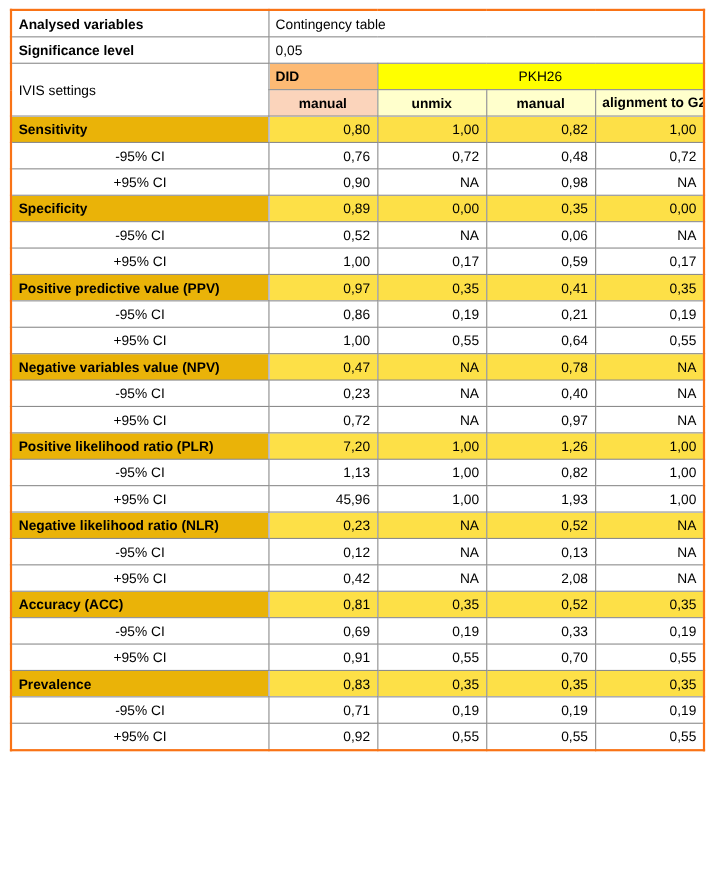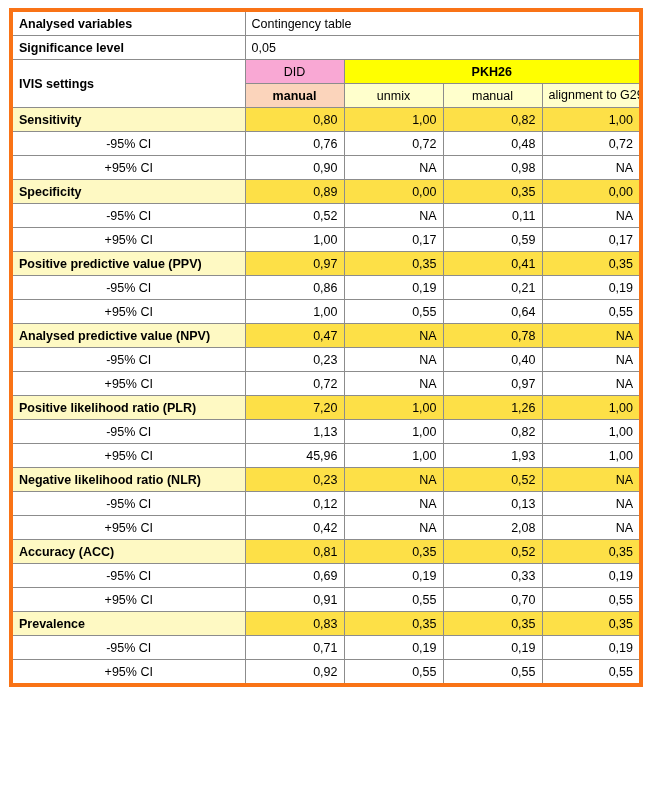--- a/index.html
+++ b/index.html
@@ -17,73 +17,73 @@
     box-sizing: border-box;
     width: 650px;
     height: 812px;
     padding: 8px 8px 8px 9px;
     background: #ffffff;
   }
   table.grid {
     border-collapse: collapse;
     table-layout: fixed;
     width: 566px;
-    border: 4px solid #f97316;
+    border: 2px solid #f97316;
   }
   table.grid td {
     border: 1px solid #8c8c8c;
     font-size: 12.5px;
     color: #000000;
     padding: 0 6px;
     height: 23px;
     vertical-align: middle;
     white-space: nowrap;
     overflow: hidden;
   }
   .c-label { width: 234px; }
   .c-val { width: 99px; }
 
   
   .hdr-label { font-weight: bold; }
   .hdr-span { font-weight: normal; }
   .did-cell {
-    background: #f9a8d4;
+    background: #fdba74;
     color: #000000;
-    font-weight: normal;
-    text-align: center;
+    font-weight: bold;
+    text-align: left;
   }
   .pkh-cell {
     background: #ffff00;
     color: #000000;
-    font-weight: bold;
+    font-weight: normal;
     text-align: center;
   }
   .sub-did {
     background: #fbd4bb;
     font-weight: bold;
     text-align: center;
   }
   .sub-pkh {
     background: #ffffcc;
+    font-weight: bold;
+    text-align: center;
+  }
+  .ivis-cell {
     font-weight: normal;
-    text-align: center;
-  }
-  .ivis-cell {
-    font-weight: bold;
     height: 46px;
   }
   .two-line {
     line-height: 1.15;
     white-space: normal;
     text-align: center;
   }
 
   
   .metric-label {
-    background: #fef9c3;
+    background: #eab308;
     font-weight: bold;
   }
   .metric-val {
     background: #fde047;
     text-align: right;
     padding-right: 12px;
   }
   .ci-label {
     padding-left: 26px;
     border-top: none;
@@ -159,21 +159,21 @@
         <td class="metric-label">Specificity</td>
         <td class="metric-val">0,89</td>
         <td class="metric-val">0,00</td>
         <td class="metric-val">0,35</td>
         <td class="metric-val">0,00</td>
       </tr>
       <tr class="ci-top h19">
         <td class="ci-label">-95% CI</td>
         <td class="ci-val">0,52</td>
         <td class="ci-val">NA</td>
-        <td class="ci-val">0,11</td>
+        <td class="ci-val">0,06</td>
         <td class="ci-val">NA</td>
       </tr>
       <tr class="ci-bot h19">
         <td class="ci-label">+95% CI</td>
         <td class="ci-val">1,00</td>
         <td class="ci-val">0,17</td>
         <td class="ci-val">0,59</td>
         <td class="ci-val">0,17</td>
       </tr>
 
@@ -193,21 +193,21 @@
       </tr>
       <tr class="ci-bot h19">
         <td class="ci-label">+95% CI</td>
         <td class="ci-val">1,00</td>
         <td class="ci-val">0,55</td>
         <td class="ci-val">0,64</td>
         <td class="ci-val">0,55</td>
       </tr>
 
       <tr>
-        <td class="metric-label">Analysed predictive value (NPV)</td>
+        <td class="metric-label">Negative variables value (NPV)</td>
         <td class="metric-val">0,47</td>
         <td class="metric-val">NA</td>
         <td class="metric-val">0,78</td>
         <td class="metric-val">NA</td>
       </tr>
       <tr class="ci-top h19">
         <td class="ci-label">-95% CI</td>
         <td class="ci-val">0,23</td>
         <td class="ci-val">NA</td>
         <td class="ci-val">0,40</td>

